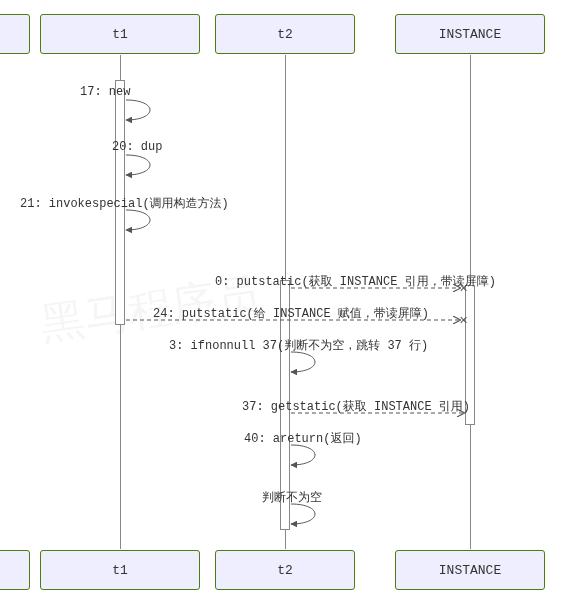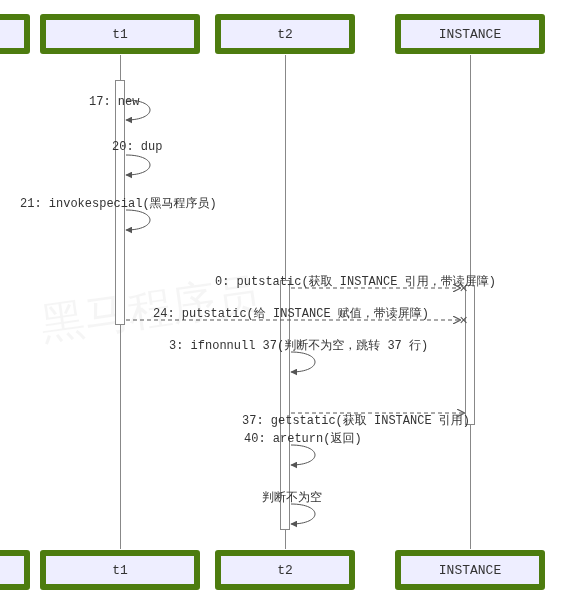--- a/index.html
+++ b/index.html
@@ -23,21 +23,21 @@
     color: rgba(0,0,0,0.04);
     font-family: Arial, sans-serif;
     transform: rotate(-8deg);
     pointer-events: none;
     user-select: none;
   }
 
   .participant-box {
     position: absolute;
     height: 40px;
-    border: 6px solid #4d7c0f;
+    border: 1px solid #4d7c0f;
     background: #eeeeff;
     border-radius: 3px;
     display: flex;
     align-items: center;
     justify-content: center;
     box-sizing: border-box;
     font-size: 13px;
   }
 
   .lifeline {
@@ -97,27 +97,27 @@
 <div class="participant-box" style="left:-130px; top:550px; width:160px;"></div>
 
 <div class="lifeline" style="left:120px;"></div>
 <div class="lifeline" style="left:285px;"></div>
 <div class="lifeline" style="left:470px;"></div>
 
 <div class="activation" style="left:115px; top:80px; height:245px;"></div>
 <div class="activation" style="left:280px; top:280px; height:250px;"></div>
 <div class="activation" style="left:465px; top:285px; height:140px;"></div>
 
-<div class="label" style="left:89px; top:85px;margin-top:10px;">17: new</div>
+<div class="label" style="left:80px; top:85px;">17: new</div>
 <div class="label" style="left:80px; top:140px;margin-left:32px;">20: dup</div>
-<div class="label" style="left:20px; top:195px;">21: invokespecial(黑马程序员)</div>
+<div class="label" style="left:20px; top:195px;">21: invokespecial(调用构造方法)</div>
 <div class="label" style="left:215px; top:273px;">0: putstatic(获取 INSTANCE 引用，带读屏障)</div>
 <div class="label" style="left:153px; top:305px;">24: putstatic(给 INSTANCE 赋值，带读屏障)</div>
 <div class="label" style="left:169px; top:337px;">3: ifnonnull 37(判断不为空，跳转 37 行)</div>
-<div class="label" style="left:242px; top:412px;text-align:right;">37: getstatic(获取 INSTANCE 引用)</div>
+<div class="label" style="left:242px; top:398px;text-align:right;">37: getstatic(获取 INSTANCE 引用)</div>
 <div class="label" style="left:244px; top:430px;">40: areturn(返回)</div>
 <div class="label" style="left:262px; top:489px;">判断不为空</div>
 
 <div class="x-mark" style="left:459px; top:282px;">✕</div>
 <div class="x-mark" style="left:459px; top:314px;">✕</div>
 
 <div class="participant-box" style="left:40px; top:550px; width:160px;">
   <span>t1</span>
 </div>
 <div class="participant-box" style="left:215px; top:550px; width:140px;">

